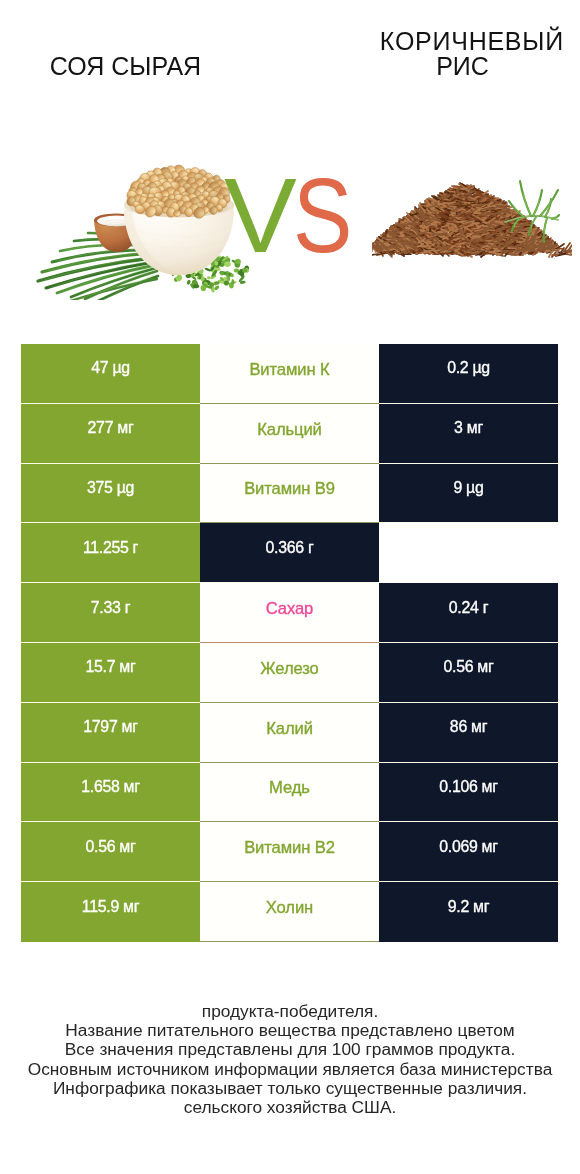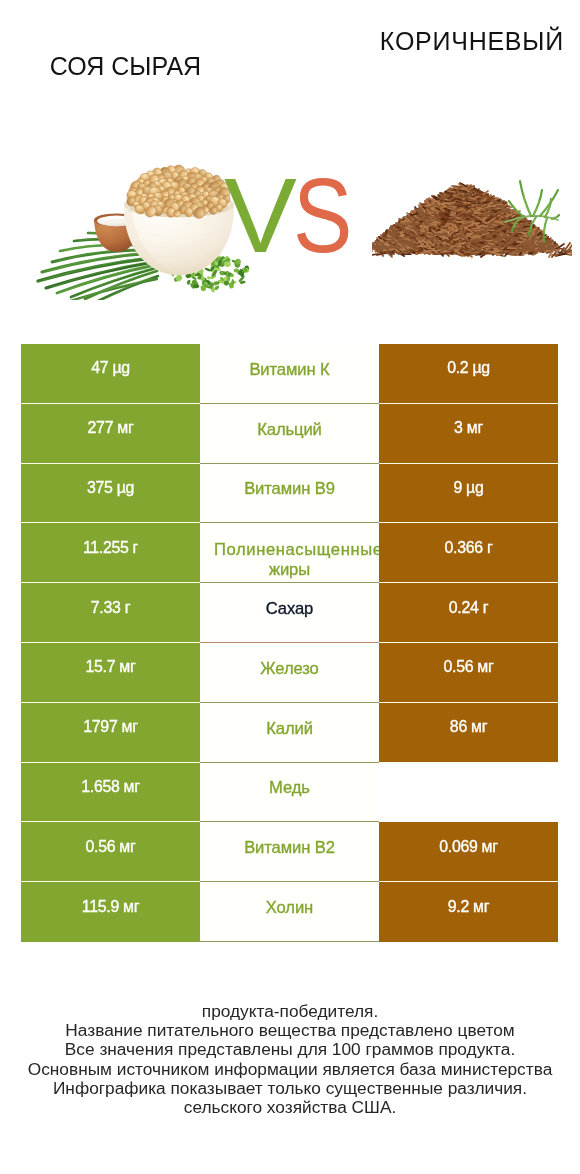--- a/index.html
+++ b/index.html
@@ -33,50 +33,51 @@
   
   .table{position:absolute;left:21px;top:344px;width:537px;}
   .row{display:flex;height:59.8px;align-items:stretch;}
   .cell{display:flex;align-items:center;justify-content:center;text-align:center;
         box-sizing:border-box;line-height:1;}
   .side > span{position:relative;top:-5px;}
   .side{width:179px;color:#ffffff;font-size:15.9px;font-weight:400;letter-spacing:-.3px;
         -webkit-text-stroke:.34px;border-bottom:1px solid #fdfee8;}
   .row:last-child .side{border-bottom:0;text-align:right;}
   .left-cell{background:#82a62f;}
-  .right-cell{background:#a16207;}
+  .right-cell{background:#0f172a;}
   .mid-cell{width:179px;font-size:16.6px;font-weight:400;background:#fffffb;
             -webkit-text-stroke:.35px;letter-spacing:-.1px;
             line-height:23px;overflow:hidden;white-space:nowrap;flex-direction:column;
             position:relative;}
   .mid-cell .ln{display:block;width:179px;text-align:center;white-space:nowrap;
                 position:relative;top:-4px;}
   .mid-cell.two .ln{position:absolute;left:0;top:15px;}
   .mid-cell.two .ln.shift{text-align:left;padding-left:14px;letter-spacing:.6px;}
   .mid-cell.two .ln.l2{top:35px;}
   .row .mid-cell{border-bottom:1px solid #8d9c5a;}
   .row.w-right .mid-cell{border-bottom-color:#c08a73;}
   .row:first-child .mid-cell{border-top:0;}
   .mid-green{color:#82a62f;}
-  .mid-orange{color:#0f172a;}
+  .mid-orange{color:#ec4899;}
 
   
   .footer{position:absolute;left:0;top:1002px;width:580px;text-align:center;
           font-size:17.3px;line-height:19.2px;color:#262626;}
 </style>
 </head>
 <body>
 
 <div class="page">
 
   <div class="title left">
       <span class="tl">СОЯ СЫРАЯ</span>
     </div>
   <div class="title right">
       <span class="tl">КОРИЧНЕВЫЙ</span>
+      <span class="tl2">РИС</span>
     </div>
 
   <div class="hero">
     <svg id="soy-svg" width="215" height="145" viewBox="0 0 215 145">
         <defs>
           <radialGradient id="bw" cx="30%" cy="10%" r="95%">
             <stop offset="0%" stop-color="#fffefc"></stop>
             <stop offset="38%" stop-color="#fbf6ec"></stop>
             <stop offset="74%" stop-color="#f3eadb"></stop>
             <stop offset="100%" stop-color="#e7dac0"></stop>
@@ -442,24 +443,20 @@
           <span class="ln">Витамин B9</span>
         </div>
         <div class="cell side right-cell">
           <span>9 µg</span>
         </div>
       </div>
       <div class="row w-left">
         <div class="cell side left-cell">
           <span>11.255 г</span>
         </div>
-        <div class="cell mid-cell mid-green two">
-          <span class="ln shift">Полиненасыщенные</span>
-          <span class="ln l2">жиры</span>
-        </div>
         <div class="cell side right-cell">
           <span>0.366 г</span>
         </div>
       </div>
       <div class="row w-right">
         <div class="cell side left-cell">
           <span>7.33 г</span>
         </div>
         <div class="cell mid-cell mid-orange">
           <span class="ln">Сахар</span>
@@ -489,20 +486,23 @@
         <div class="cell side right-cell">
           <span>86 мг</span>
         </div>
       </div>
       <div class="row w-left">
         <div class="cell side left-cell">
           <span>1.658 мг</span>
         </div>
         <div class="cell mid-cell mid-green">
           <span class="ln">Медь</span>
+        </div>
+        <div class="cell side right-cell">
+          <span>0.106 мг</span>
         </div>
       </div>
       <div class="row w-left">
         <div class="cell side left-cell">
           <span>0.56 мг</span>
         </div>
         <div class="cell mid-cell mid-green">
           <span class="ln">Витамин B2</span>
         </div>
         <div class="cell side right-cell">

